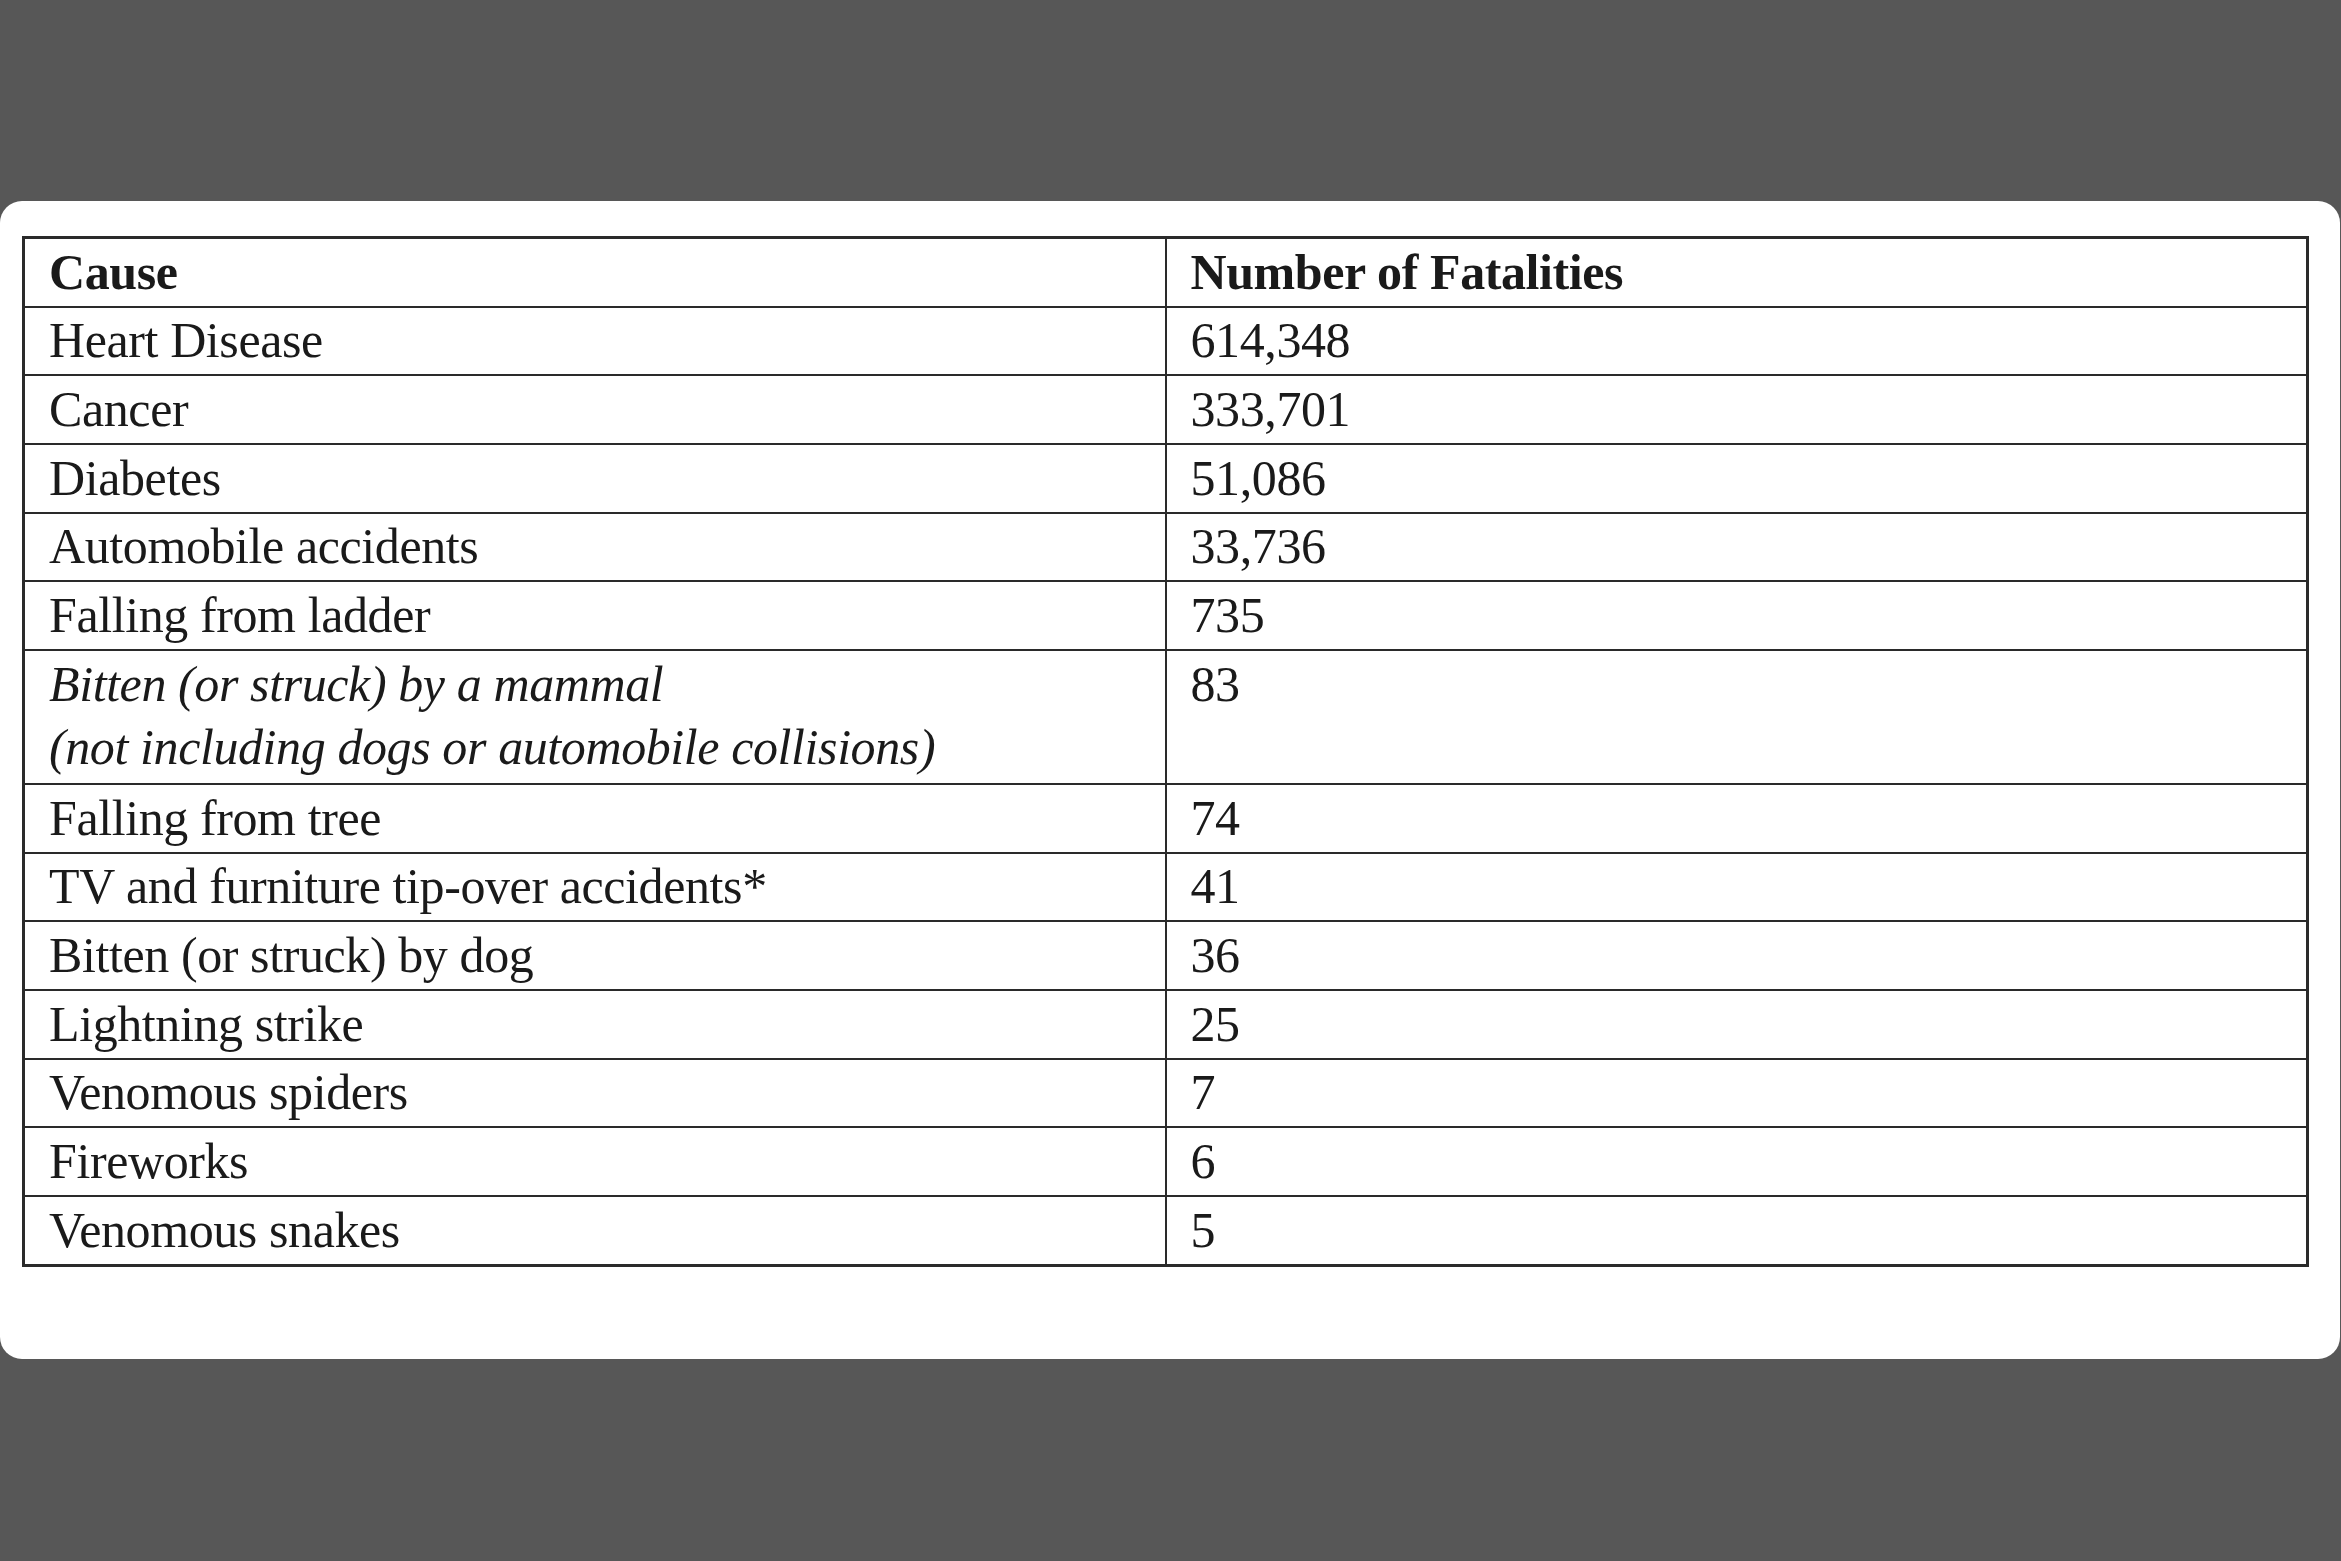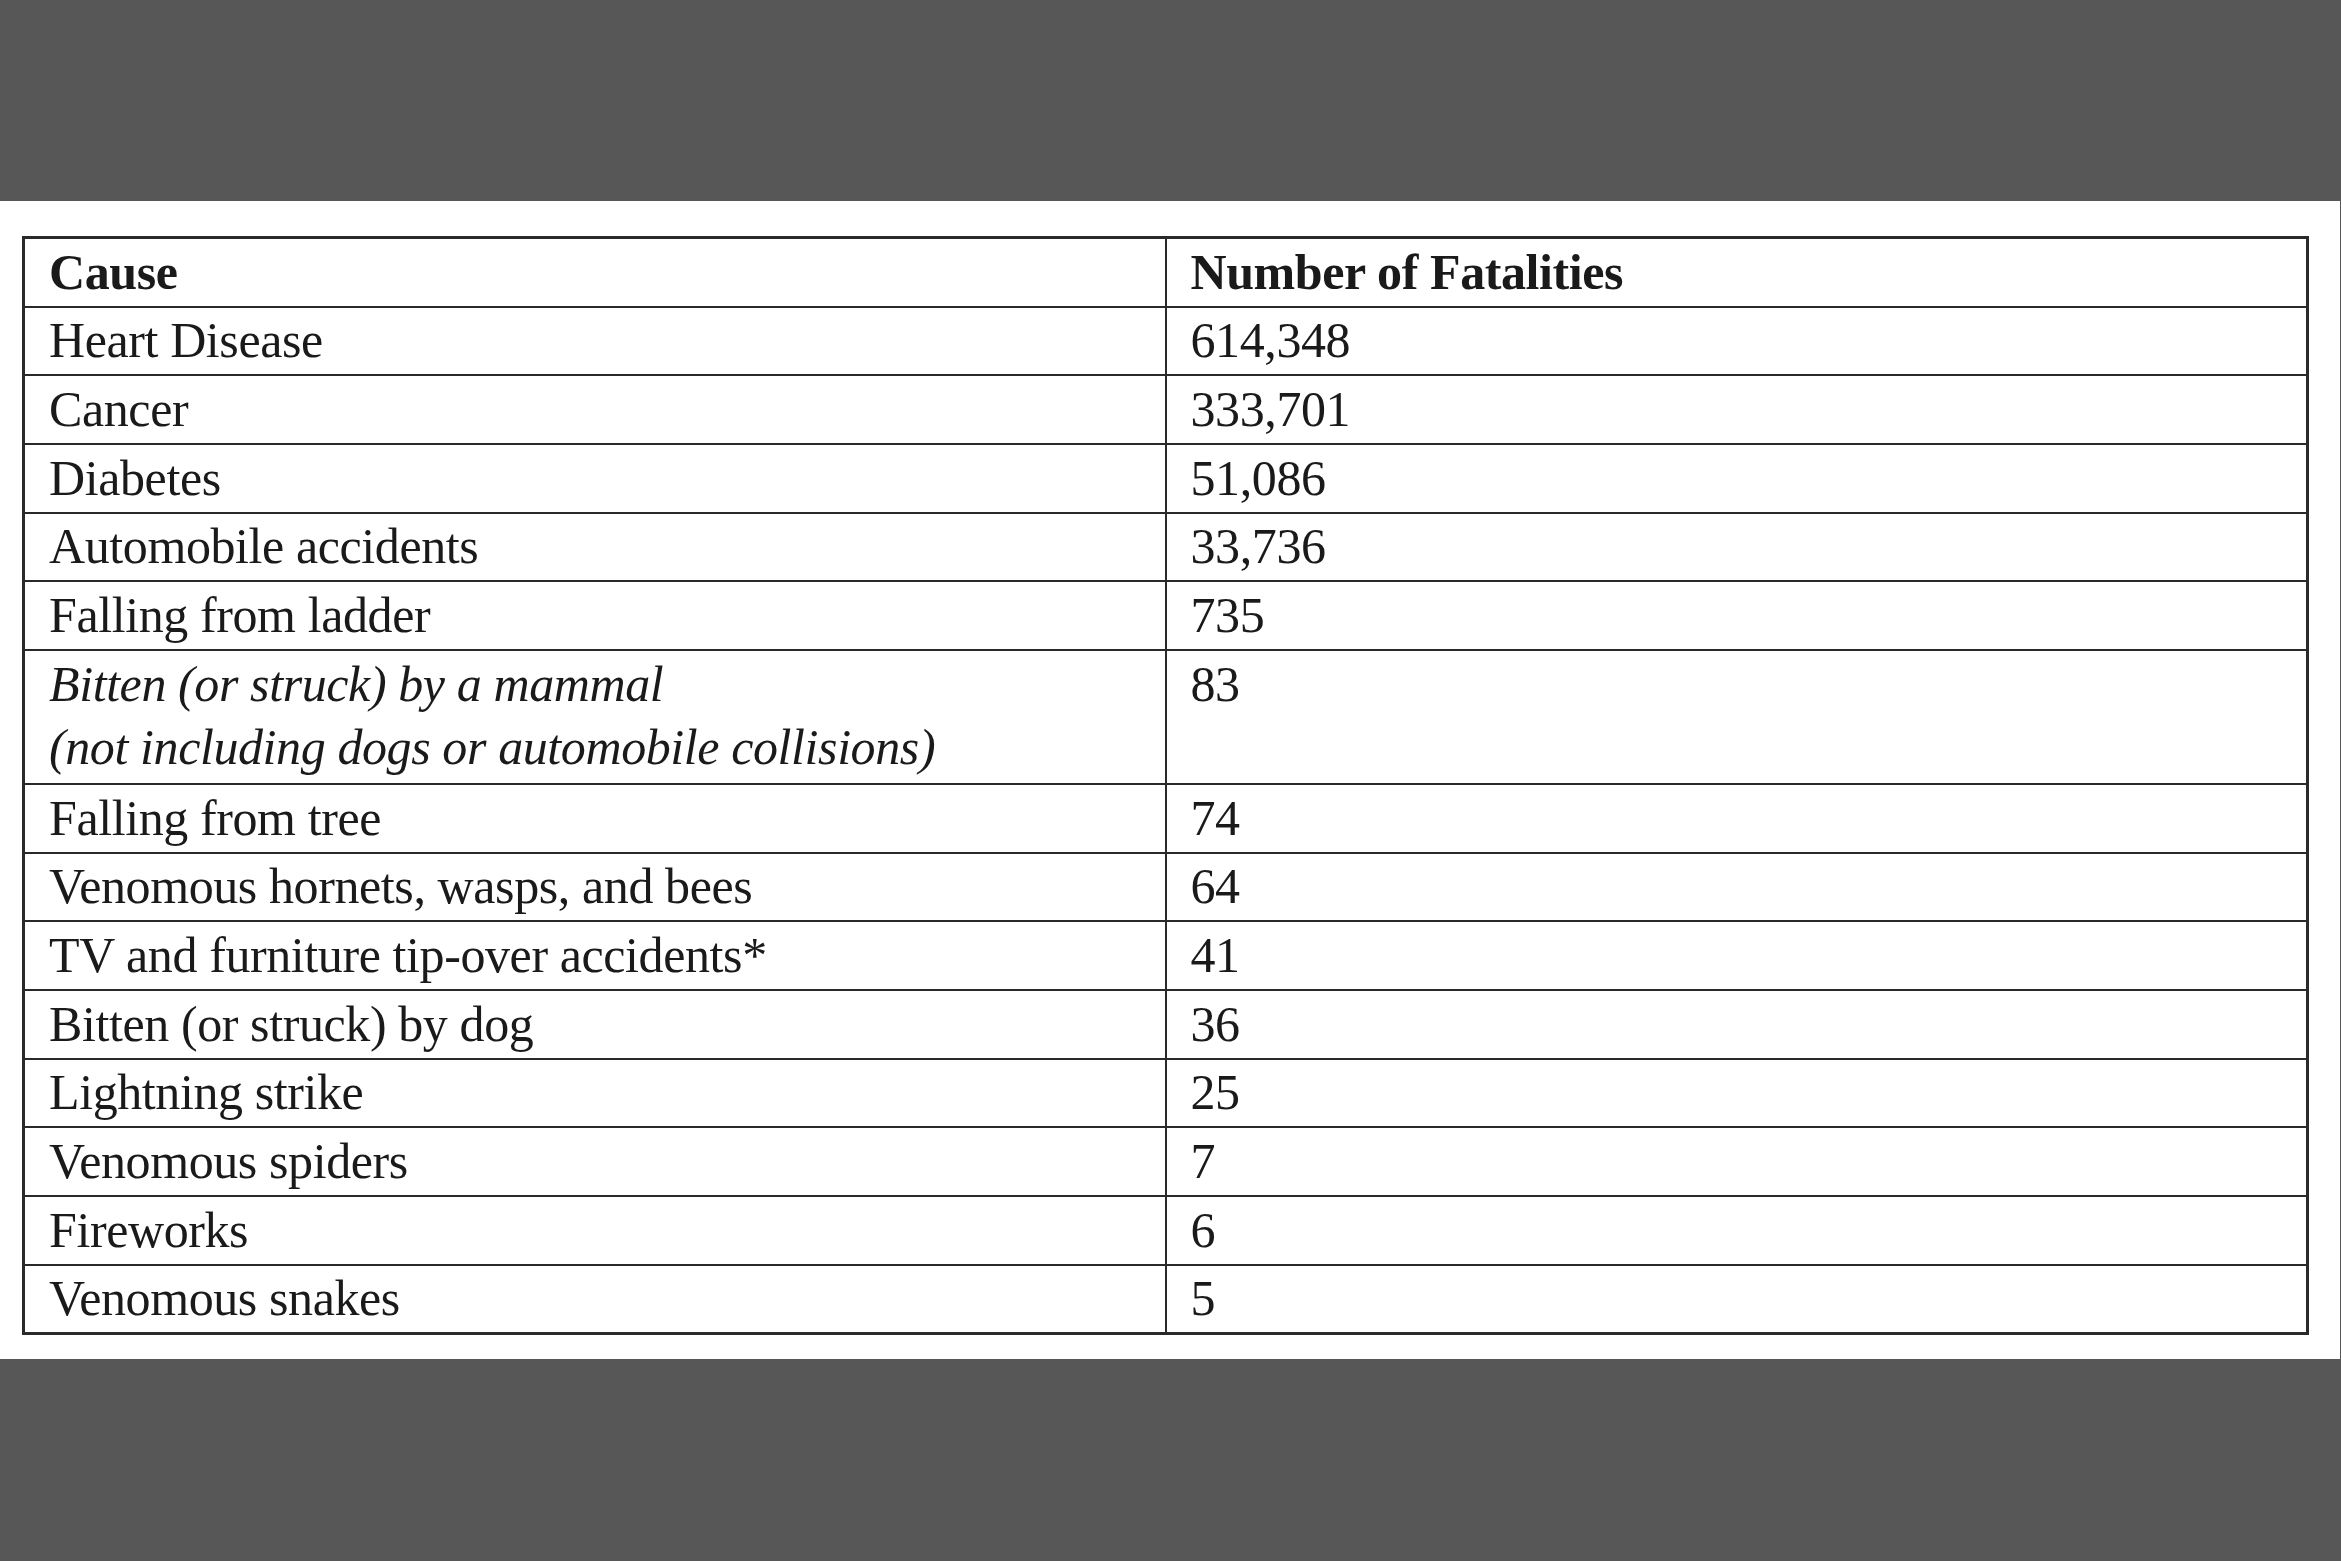--- a/index.html
+++ b/index.html
@@ -6,20 +6,21 @@
   body {
     width: 2342px; height: 1561px; overflow: hidden;
     background: #575757;
     font-family: "Liberation Serif", "DejaVu Serif", serif;
     position: relative;
   }
   .sheet {
     position: absolute; left: 0; top: 201px;
     width: 2340px; height: 1158px;
     background: #ffffff;
+    border-radius: 22px;
   }
   table.fatal {
     position: absolute; left: 22px; top: 35px;
     width: 2284px;
     border-collapse: collapse;
     border: 3.5px solid #2a2a2a;
     table-layout: fixed;
     color: #1a1a1a;
   }
   table.fatal col.c1 { width: 1142px; }
@@ -80,24 +81,20 @@
           <span class="line">Bitten (or struck) by a mammal</span>
           <span class="line">(not including dogs or automobile collisions)</span>
         </td>
         <td>83</td>
       </tr>
       <tr>
         <td>Falling from tree</td>
         <td>74</td>
       </tr>
       <tr>
-        <td>Venomous hornets, wasps, and bees</td>
-        <td>64</td>
-      </tr>
-      <tr>
         <td>TV and furniture tip-over accidents*</td>
         <td>41</td>
       </tr>
       <tr>
         <td>Bitten (or struck) by dog</td>
         <td>36</td>
       </tr>
       <tr>
         <td>Lightning strike</td>
         <td>25</td>

